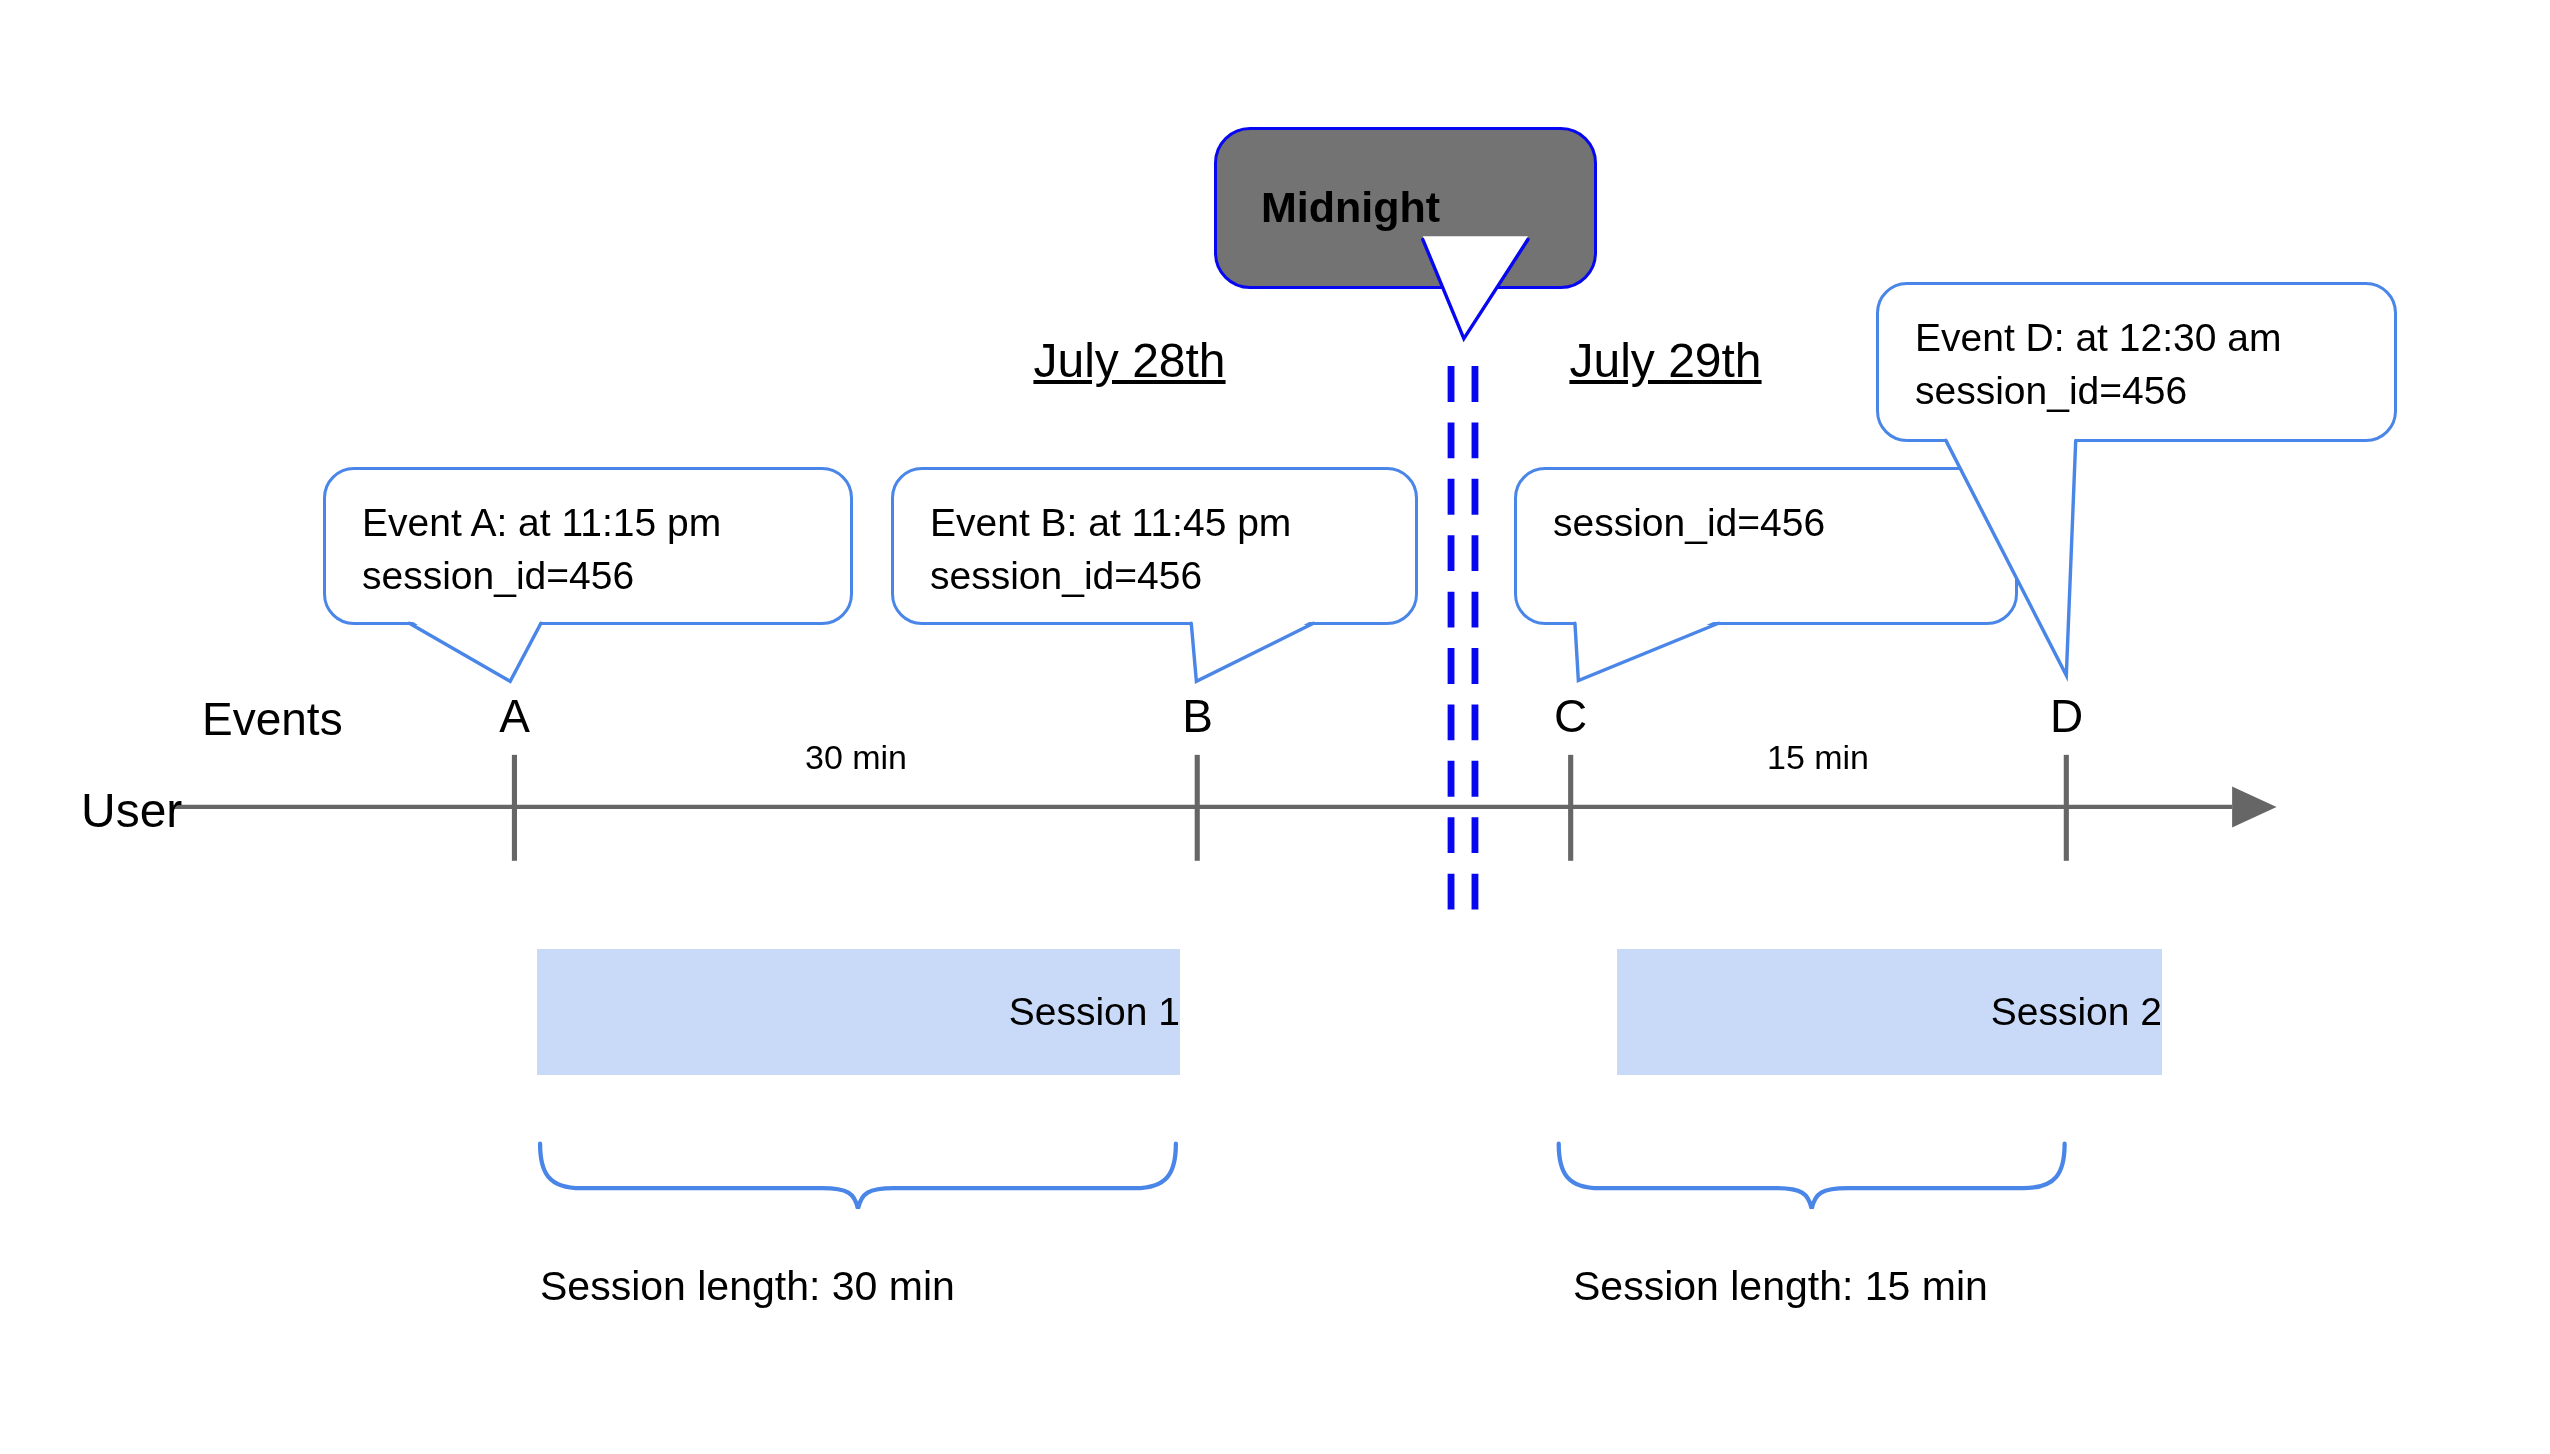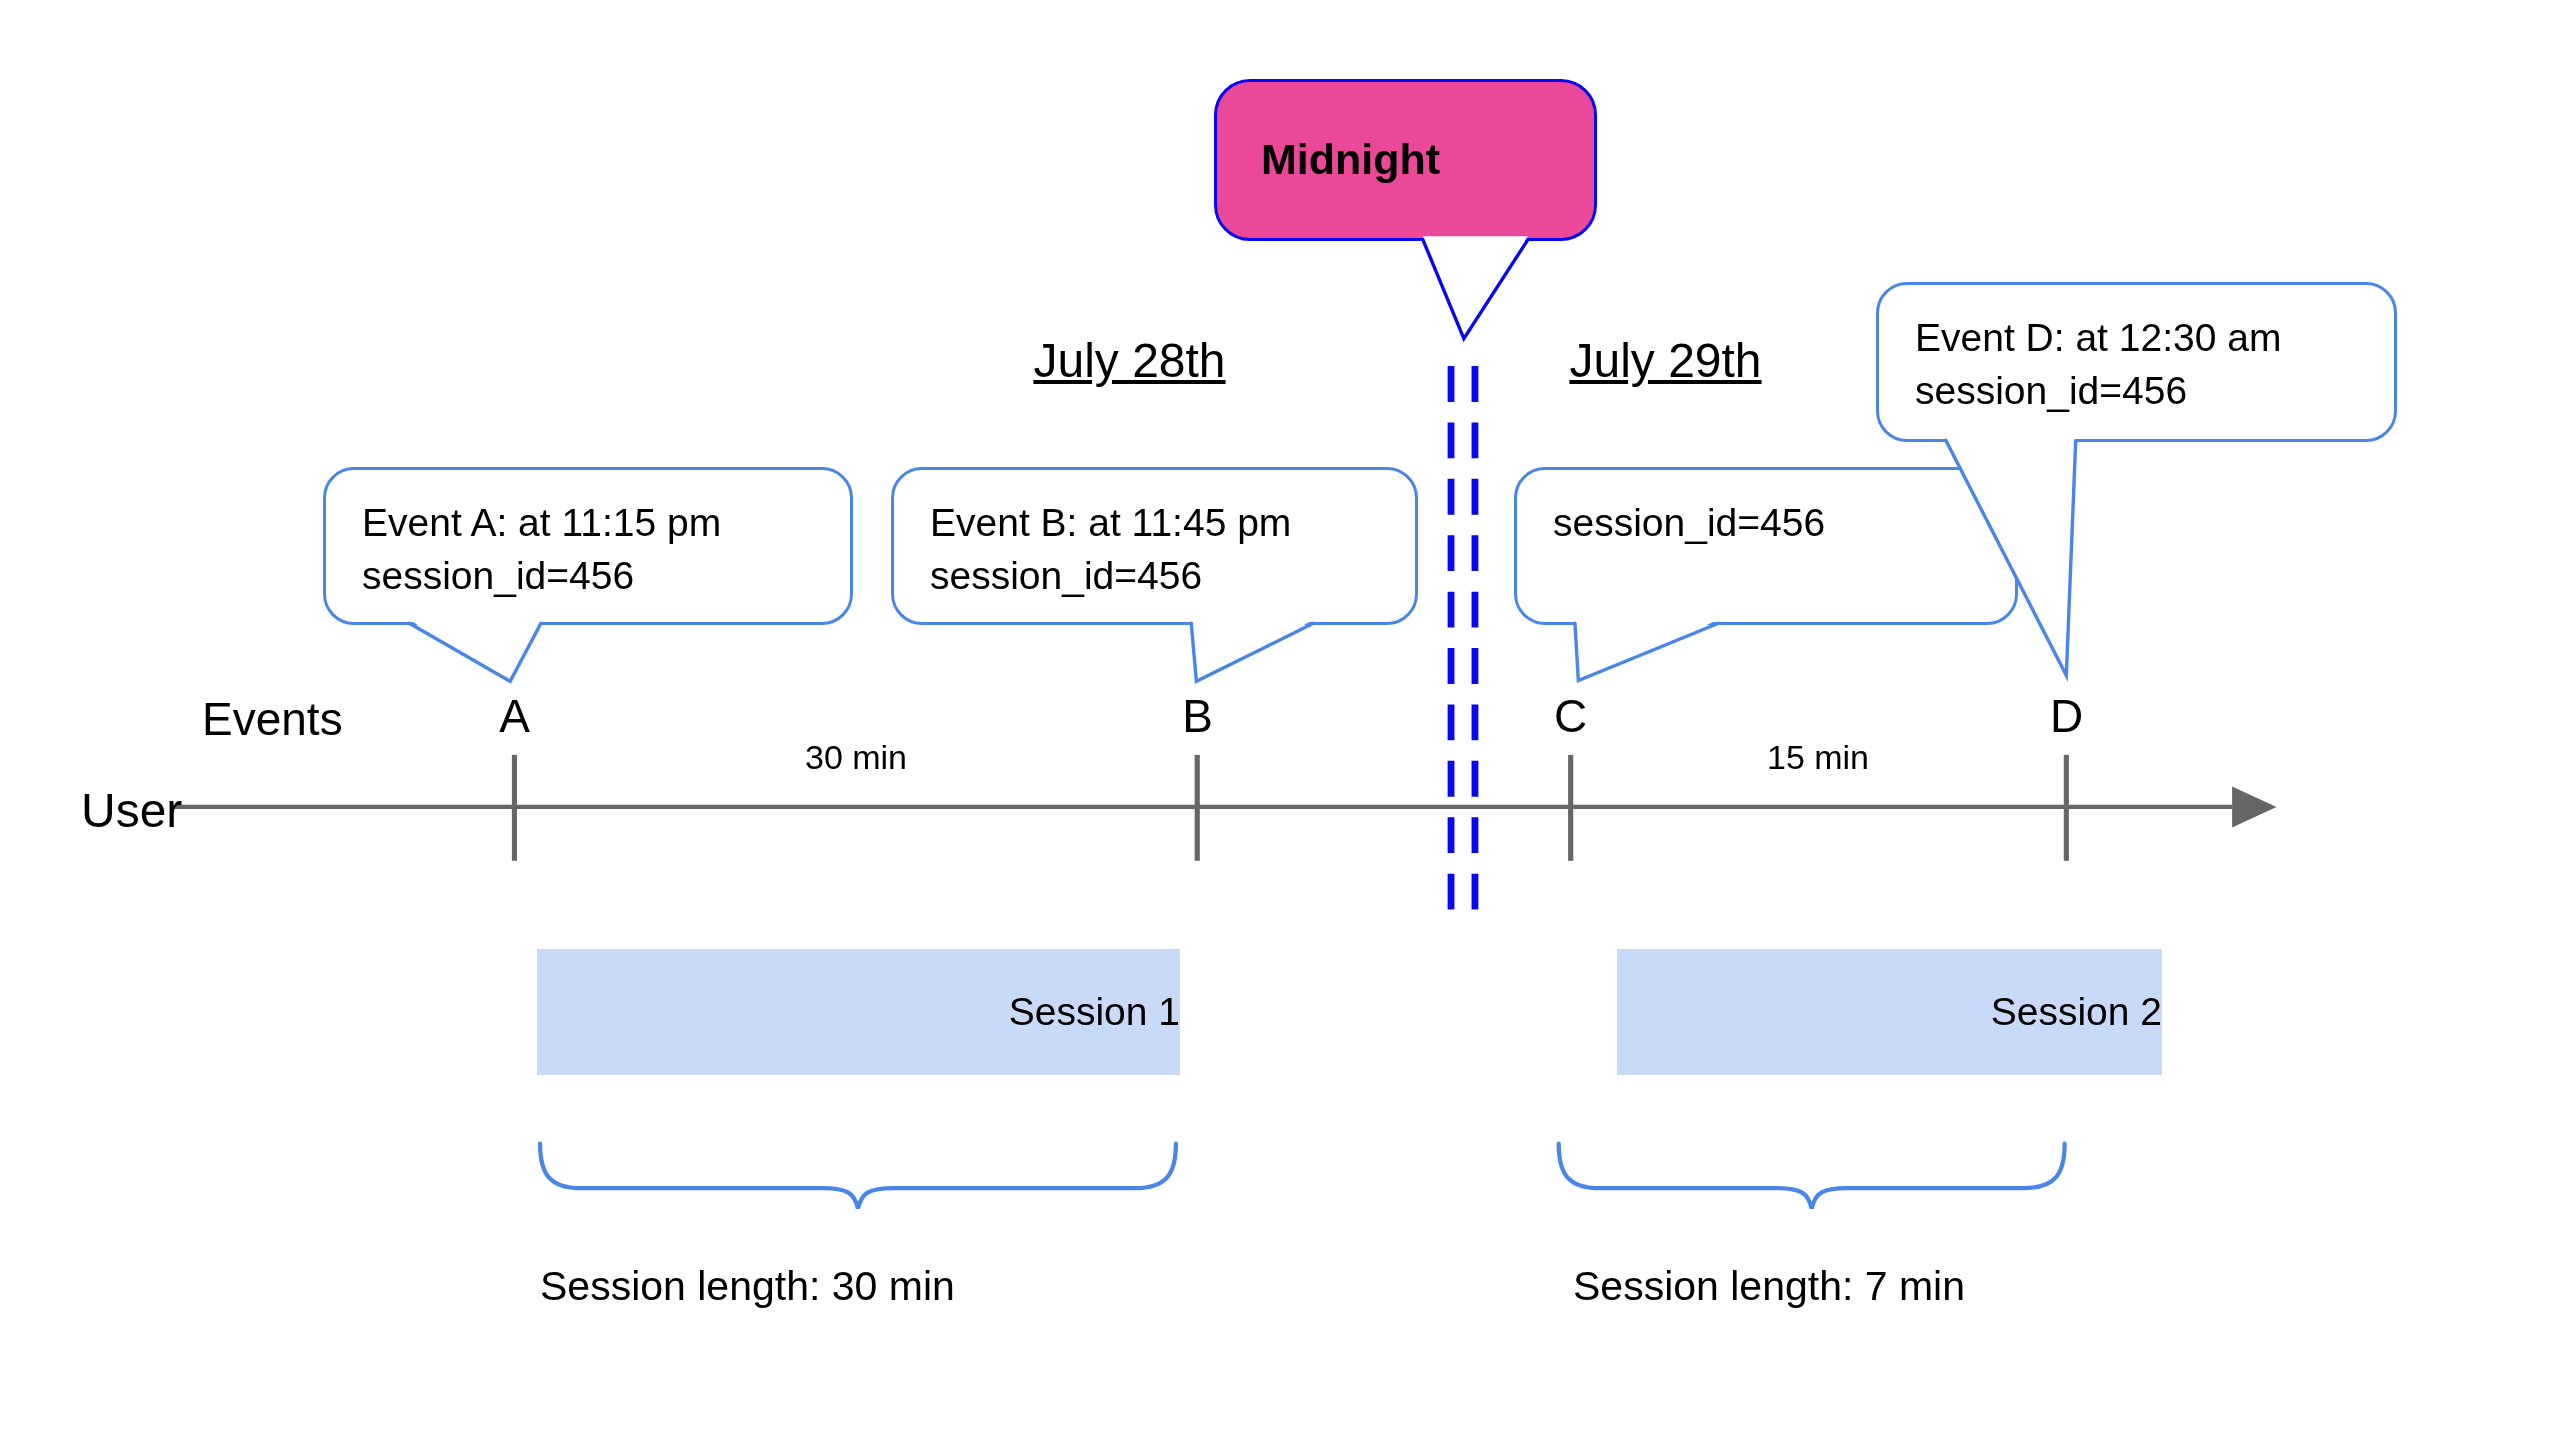--- a/index.html
+++ b/index.html
@@ -17,22 +17,22 @@
   .abs{position:absolute;}
   .center{text-align:center;}
   .date-label{font-size:48px;width:273px;text-decoration:underline;}
   .tick-letter{font-size:46px;width:85px;}
   .axis-caption{font-size:46px;}
   .user-caption{font-size:48px;}
   .interval-label{font-size:34px;width:188px;}
   .bubble{position:absolute;background:#fff;border:3.4px solid var(--accent);
     border-radius:31px;font-size:39px;line-height:53px;padding:26px 26px 0 36px;z-index:1;}
   .bubble b{font-weight:normal;}
-  .bubble-midnight{position:absolute;background:#ec4899;border:3.4px solid var(--pure-blue);
-    border-radius:36px;z-index:1;}
+  .bubble-midnight{position:absolute;background:#737373;border:3.4px solid var(--pure-blue);
+    border-radius:36px;z-index:1;margin-top:48px;}
   .bubble-midnight .mid-text{position:absolute;left:44px;top:53px;font-size:43px;font-weight:bold;}
   .session-box{position:absolute;background:var(--session-fill);display:flex;
     align-items:center;justify-content:flex-end;font-size:39px;z-index:1;}
   .session-length{font-size:41px;}
   .tick{stroke:var(--line-gray);stroke-width:6;}
   .baseline{stroke:var(--line-gray);stroke-width:5;}
   .arrowhead{fill:var(--line-gray);}
   .dash{stroke:var(--pure-blue);stroke-width:8;stroke-dasharray:42 24;}
   .tail-fill{fill:#ffffff;stroke:none;}
   .tail-edge{stroke:var(--accent);stroke-width:4;fill:none;stroke-linecap:round;}
@@ -111,16 +111,16 @@
   <div class="abs interval-label center" style="left:1724px;top:738px">15 min</div>
 
   <div class="session-box" style="left:537px;top:949px;width:643px;height:126px">
     <span>Session 1</span>
   </div>
   <div class="session-box" style="left:1617px;top:949px;width:545px;height:126px">
     <span>Session 2</span>
   </div>
 
   <div class="abs session-length" style="left:540px;top:1263px">Session length: 30 min</div>
-  <div class="abs session-length" style="left:1573px;top:1263px">Session length: 7 min</div>
+  <div class="abs session-length" style="left:1573px;top:1263px">Session length: 15 min</div>
 
 </div>
 
 
 </body></html>

